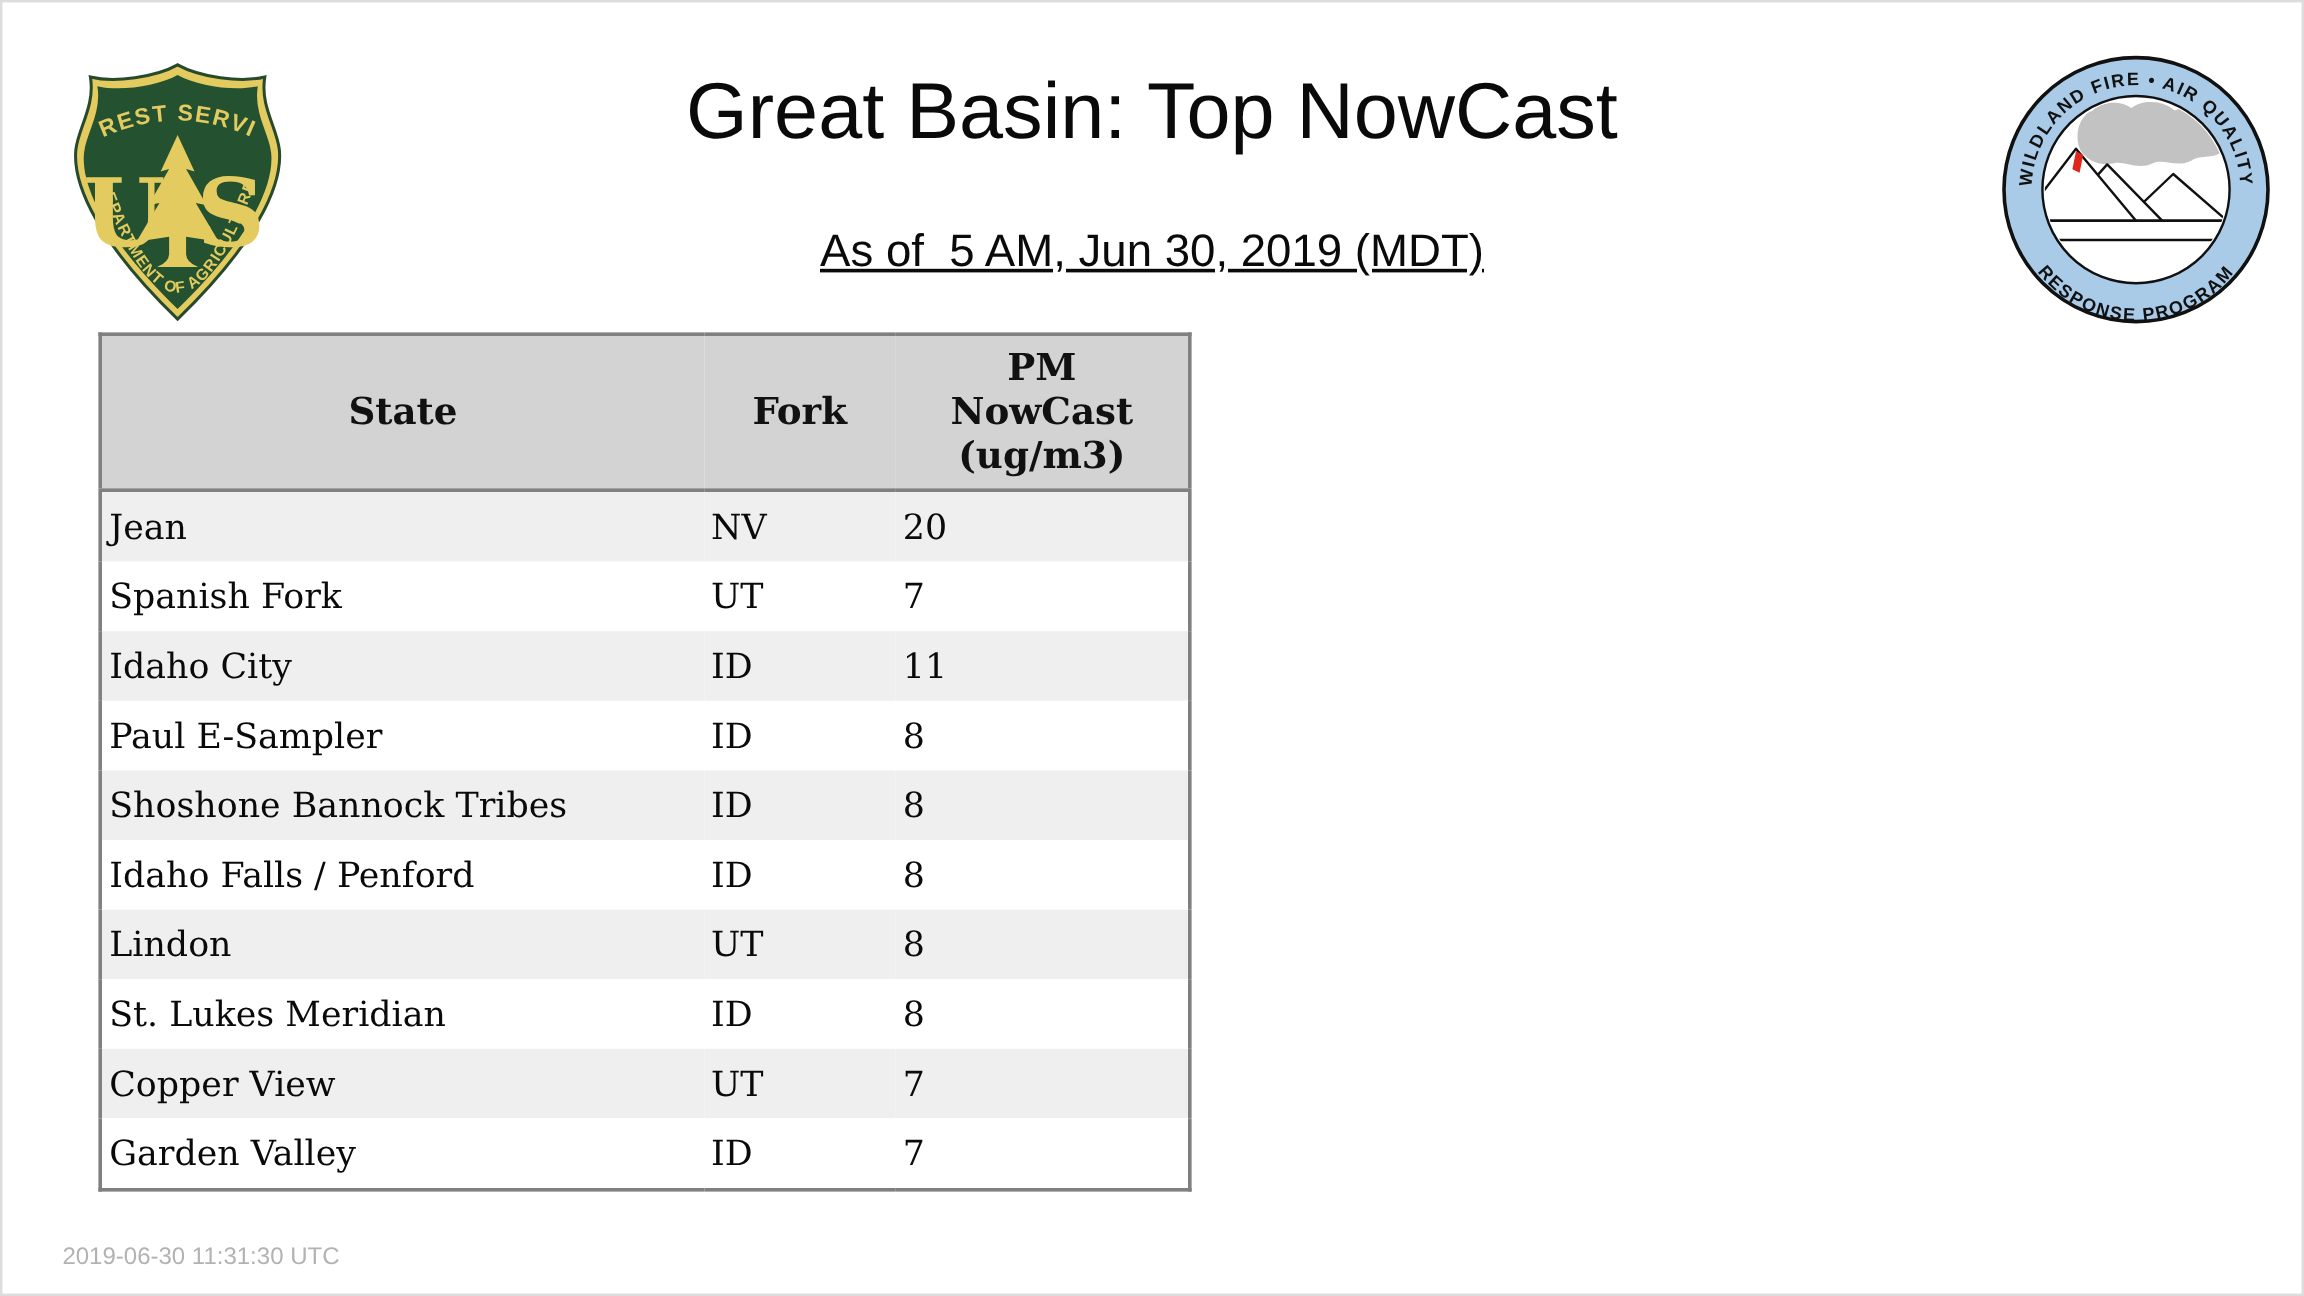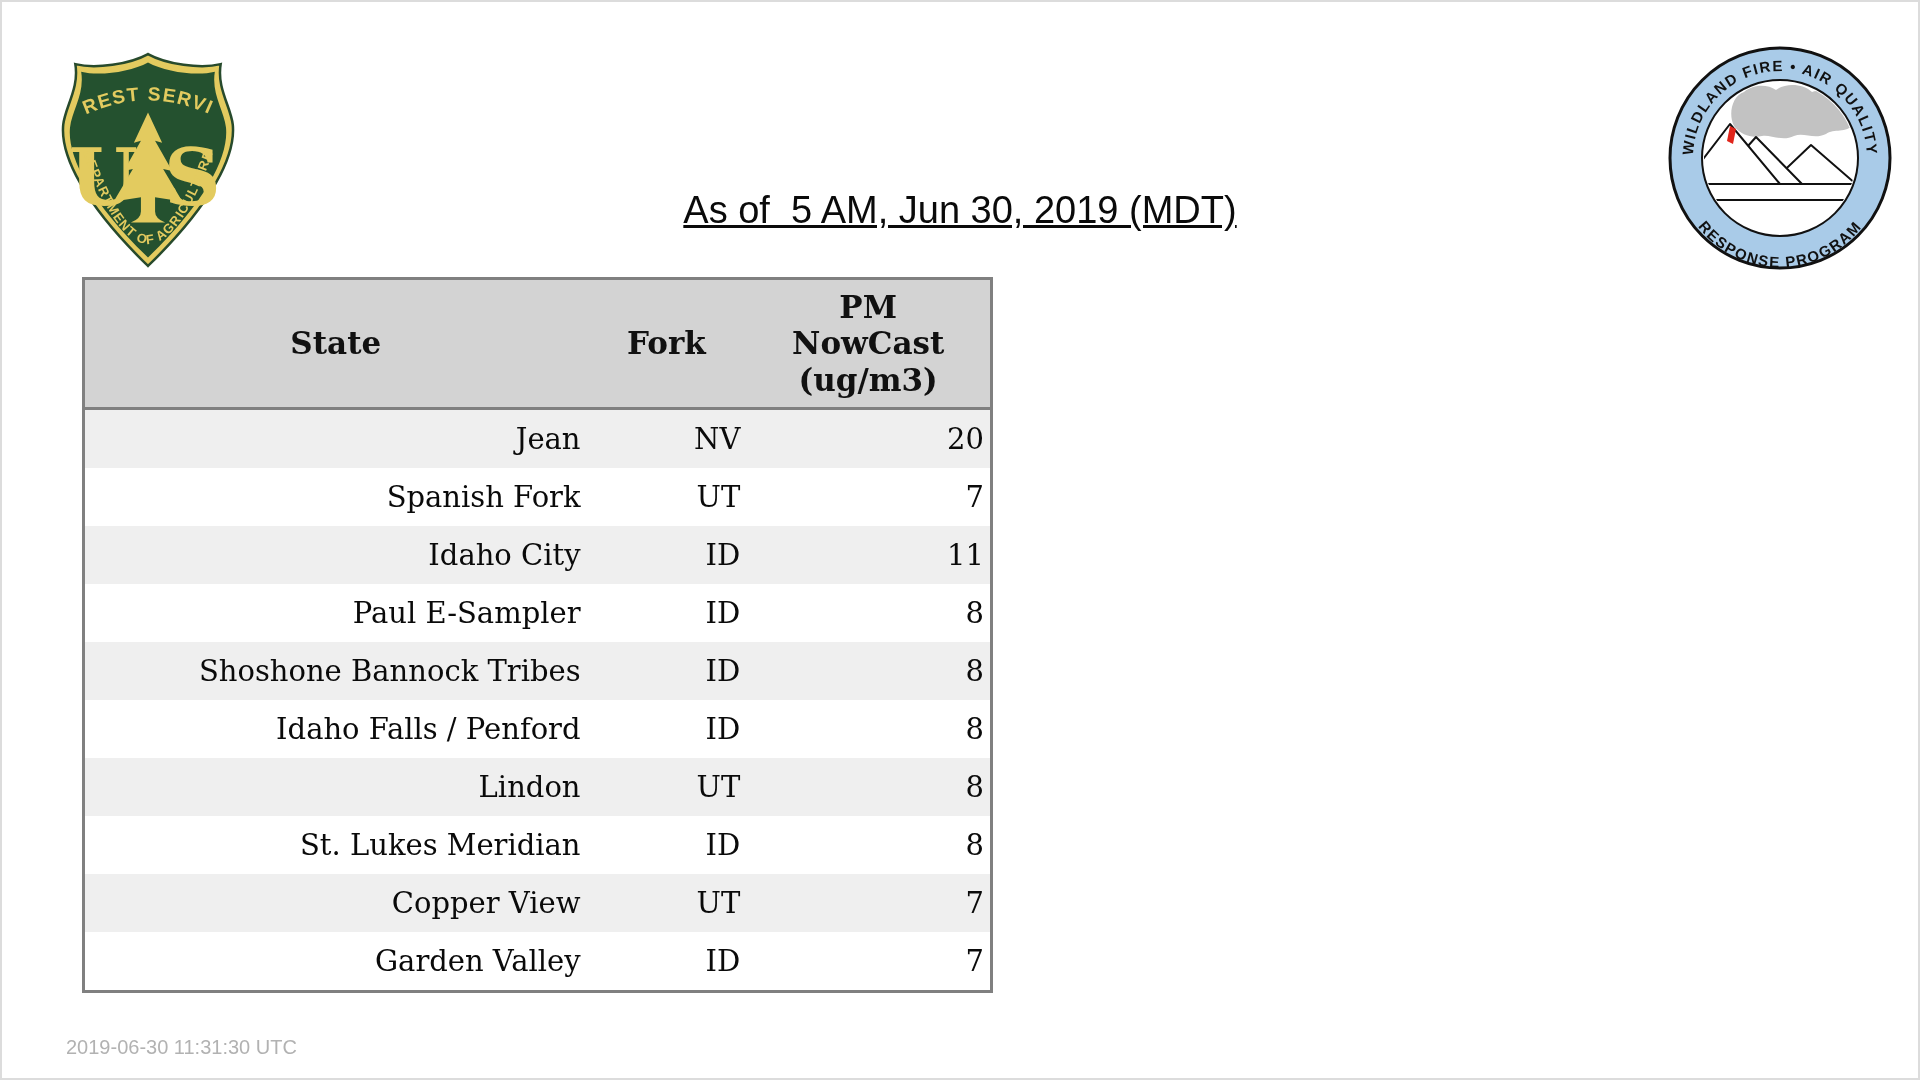--- a/index.html
+++ b/index.html
@@ -67,29 +67,29 @@
     text-align:center;vertical-align:middle;
     line-height:1.18;
     border-bottom:3px solid var(--table-border,#808080);
     padding:0 6px;
     margin-top:32px;
   }
   th.pm-head{white-space:pre-line;}
   table.nowcast tbody td{
     height:58px;
     font-size:29px;
-    text-align:right;vertical-align:middle;
+    text-align:left;vertical-align:middle;
     padding:0 6px;
     color:#0a0a0a;
   }
   table.nowcast tbody tr:nth-child(odd){background:var(--stripe-bg,#efefef);}
   table.nowcast tbody tr:nth-child(even){background:#ffffff;}
 
   .footer-timestamp{
-    position:absolute;left:64px;top:1034px;
+    position:absolute;left:50px;top:1034px;
     font-size:20px;
     color:var(--footer-gray,#b2b2b2);
   }
 </style>
 </head>
 <body>
 
 <div class="page">
 
   <svg class="fs-logo" viewBox="0 0 180 218" role="img">
@@ -103,20 +103,21 @@
       <textPath href="#fs-arc-top" startOffset="50%">FOREST SERVICE</textPath>
     </text>
     <text class="fs-monogram" x="46" y="154">U</text>
     <text class="fs-monogram" x="134" y="154">S</text>
     <path d="M90,62 L76,92 L83,90 L66,120 L75,118 L56,150 L83,146 L83,160 Q83,167 73,171 L107,171 Q97,167 97,160 L97,146 L124,150 L105,118 L114,120 L97,90 L104,92 Z" fill="var(--shield-gold,#e3cb5f)"></path>
     <text class="fs-arc-text-bottom" text-anchor="middle">
       <textPath href="#fs-arc-bottom" startOffset="50%">DEPARTMENT OF AGRICULTURE</textPath>
     </text>
   </svg>
 
+  <div class="page-title">Great Basin: Top NowCast</div>
   <div class="page-subtitle">As of  5 AM, Jun 30, 2019 (MDT)</div>
 
   <svg class="wf-logo" viewBox="0 0 228 228" role="img">
     <defs>
       <path id="wf-arc-top" d="M27,114 A87,87 0 0 1 201,114" fill="none"></path>
       <path id="wf-arc-bottom" d="M14,145 A103,103 0 0 0 214,145" fill="none"></path>
       <clipPath id="wf-clip">
           <circle cx="114" cy="114" r="76"></circle>
         </clipPath>
     </defs>

